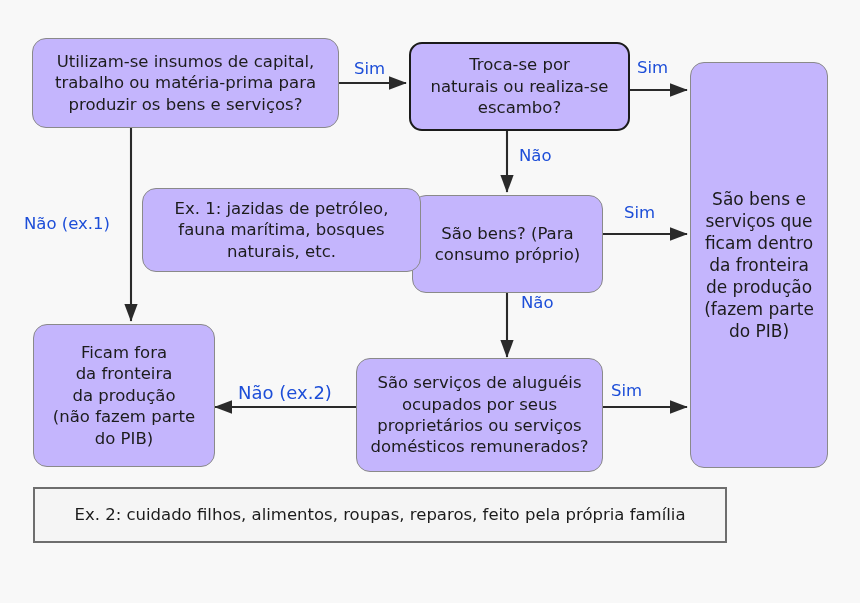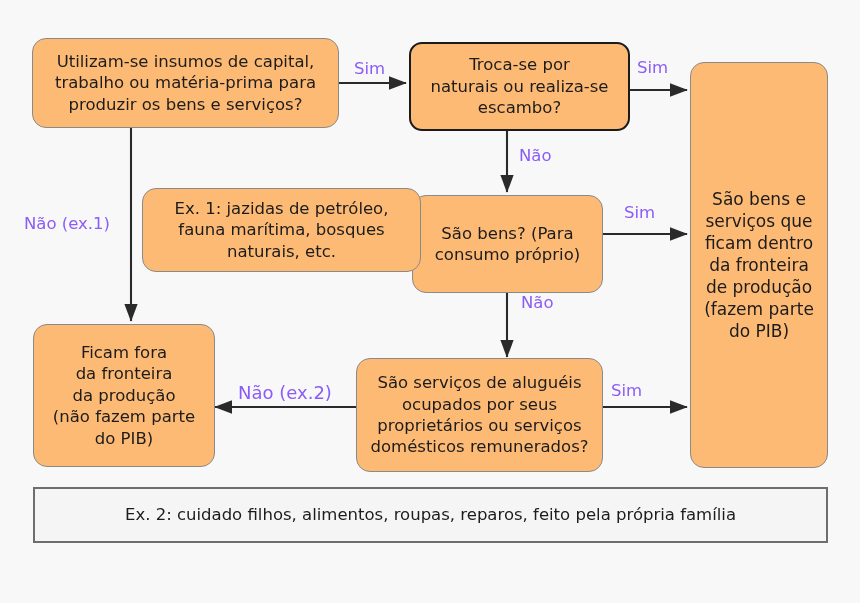--- a/index.html
+++ b/index.html
@@ -19,21 +19,21 @@
     position: absolute;
     left: 0;
     top: 0;
     width: 860px;
     height: 603px;
     pointer-events: none;
   }
   .node {
     position: absolute;
     box-sizing: border-box;
-    background: #fdba74;
+    background: #c4b5fd;
     border: 1.6px solid #8a8a8a;
     border-radius: 14px;
     display: flex;
     align-items: center;
     justify-content: center;
     text-align: center;
     color: #1c1c1c;
     line-height: 1.30;
     padding: 4px 8px;
     white-space: pre-line;
@@ -42,21 +42,21 @@
     border: 2.6px solid #1b1b1b;
     border-radius: 13px;
   }
   .node.banner {
     border-radius: 0;
     border: 2.2px solid #6e6e6e;
     background: #f5f5f5;
   }
   .edge-label {
     position: absolute;
-    color: #8b5cf6;
+    color: #1d4ed8;
     white-space: nowrap;
     line-height: 1;
   }
 </style>
 </head>
 <body>
 
 <div id="canvas">
 
   <svg class="edges" viewBox="0 0 860 603">
@@ -110,21 +110,21 @@
   <div class="node" style="left:33px; top:324px; width:182px; height:143px; font-size:16.5px;">Ficam fora
 da fronteira
 da produção
 (não fazem parte
 do PIB)</div>
 
   <div class="node" style="left:142px; top:188px; width:279px; height:84px; font-size:16.5px;">Ex. 1: jazidas de petróleo,
 fauna marítima, bosques
 naturais, etc.</div>
 
-  <div class="node banner" style="left:33px; top:487px; width:795px; height:56px; font-size:16.5px;">Ex. 2: cuidado filhos, alimentos, roupas, reparos, feito pela própria família</div>
+  <div class="node banner" style="left:33px; top:487px; width:694px; height:56px; font-size:16.5px;">Ex. 2: cuidado filhos, alimentos, roupas, reparos, feito pela própria família</div>
 
   <div class="edge-label" style="left:354px; top:61px; font-size:16.5px;">Sim</div>
 
   <div class="edge-label" style="left:24px; top:216px; font-size:16.5px;">Não (ex.1)</div>
 
   <div class="edge-label" style="left:637px; top:60px; font-size:16.5px;">Sim</div>
 
   <div class="edge-label" style="left:519px; top:148px; font-size:16.5px;">Não</div>
 
   <div class="edge-label" style="left:624px; top:205px; font-size:16.5px;">Sim</div>

